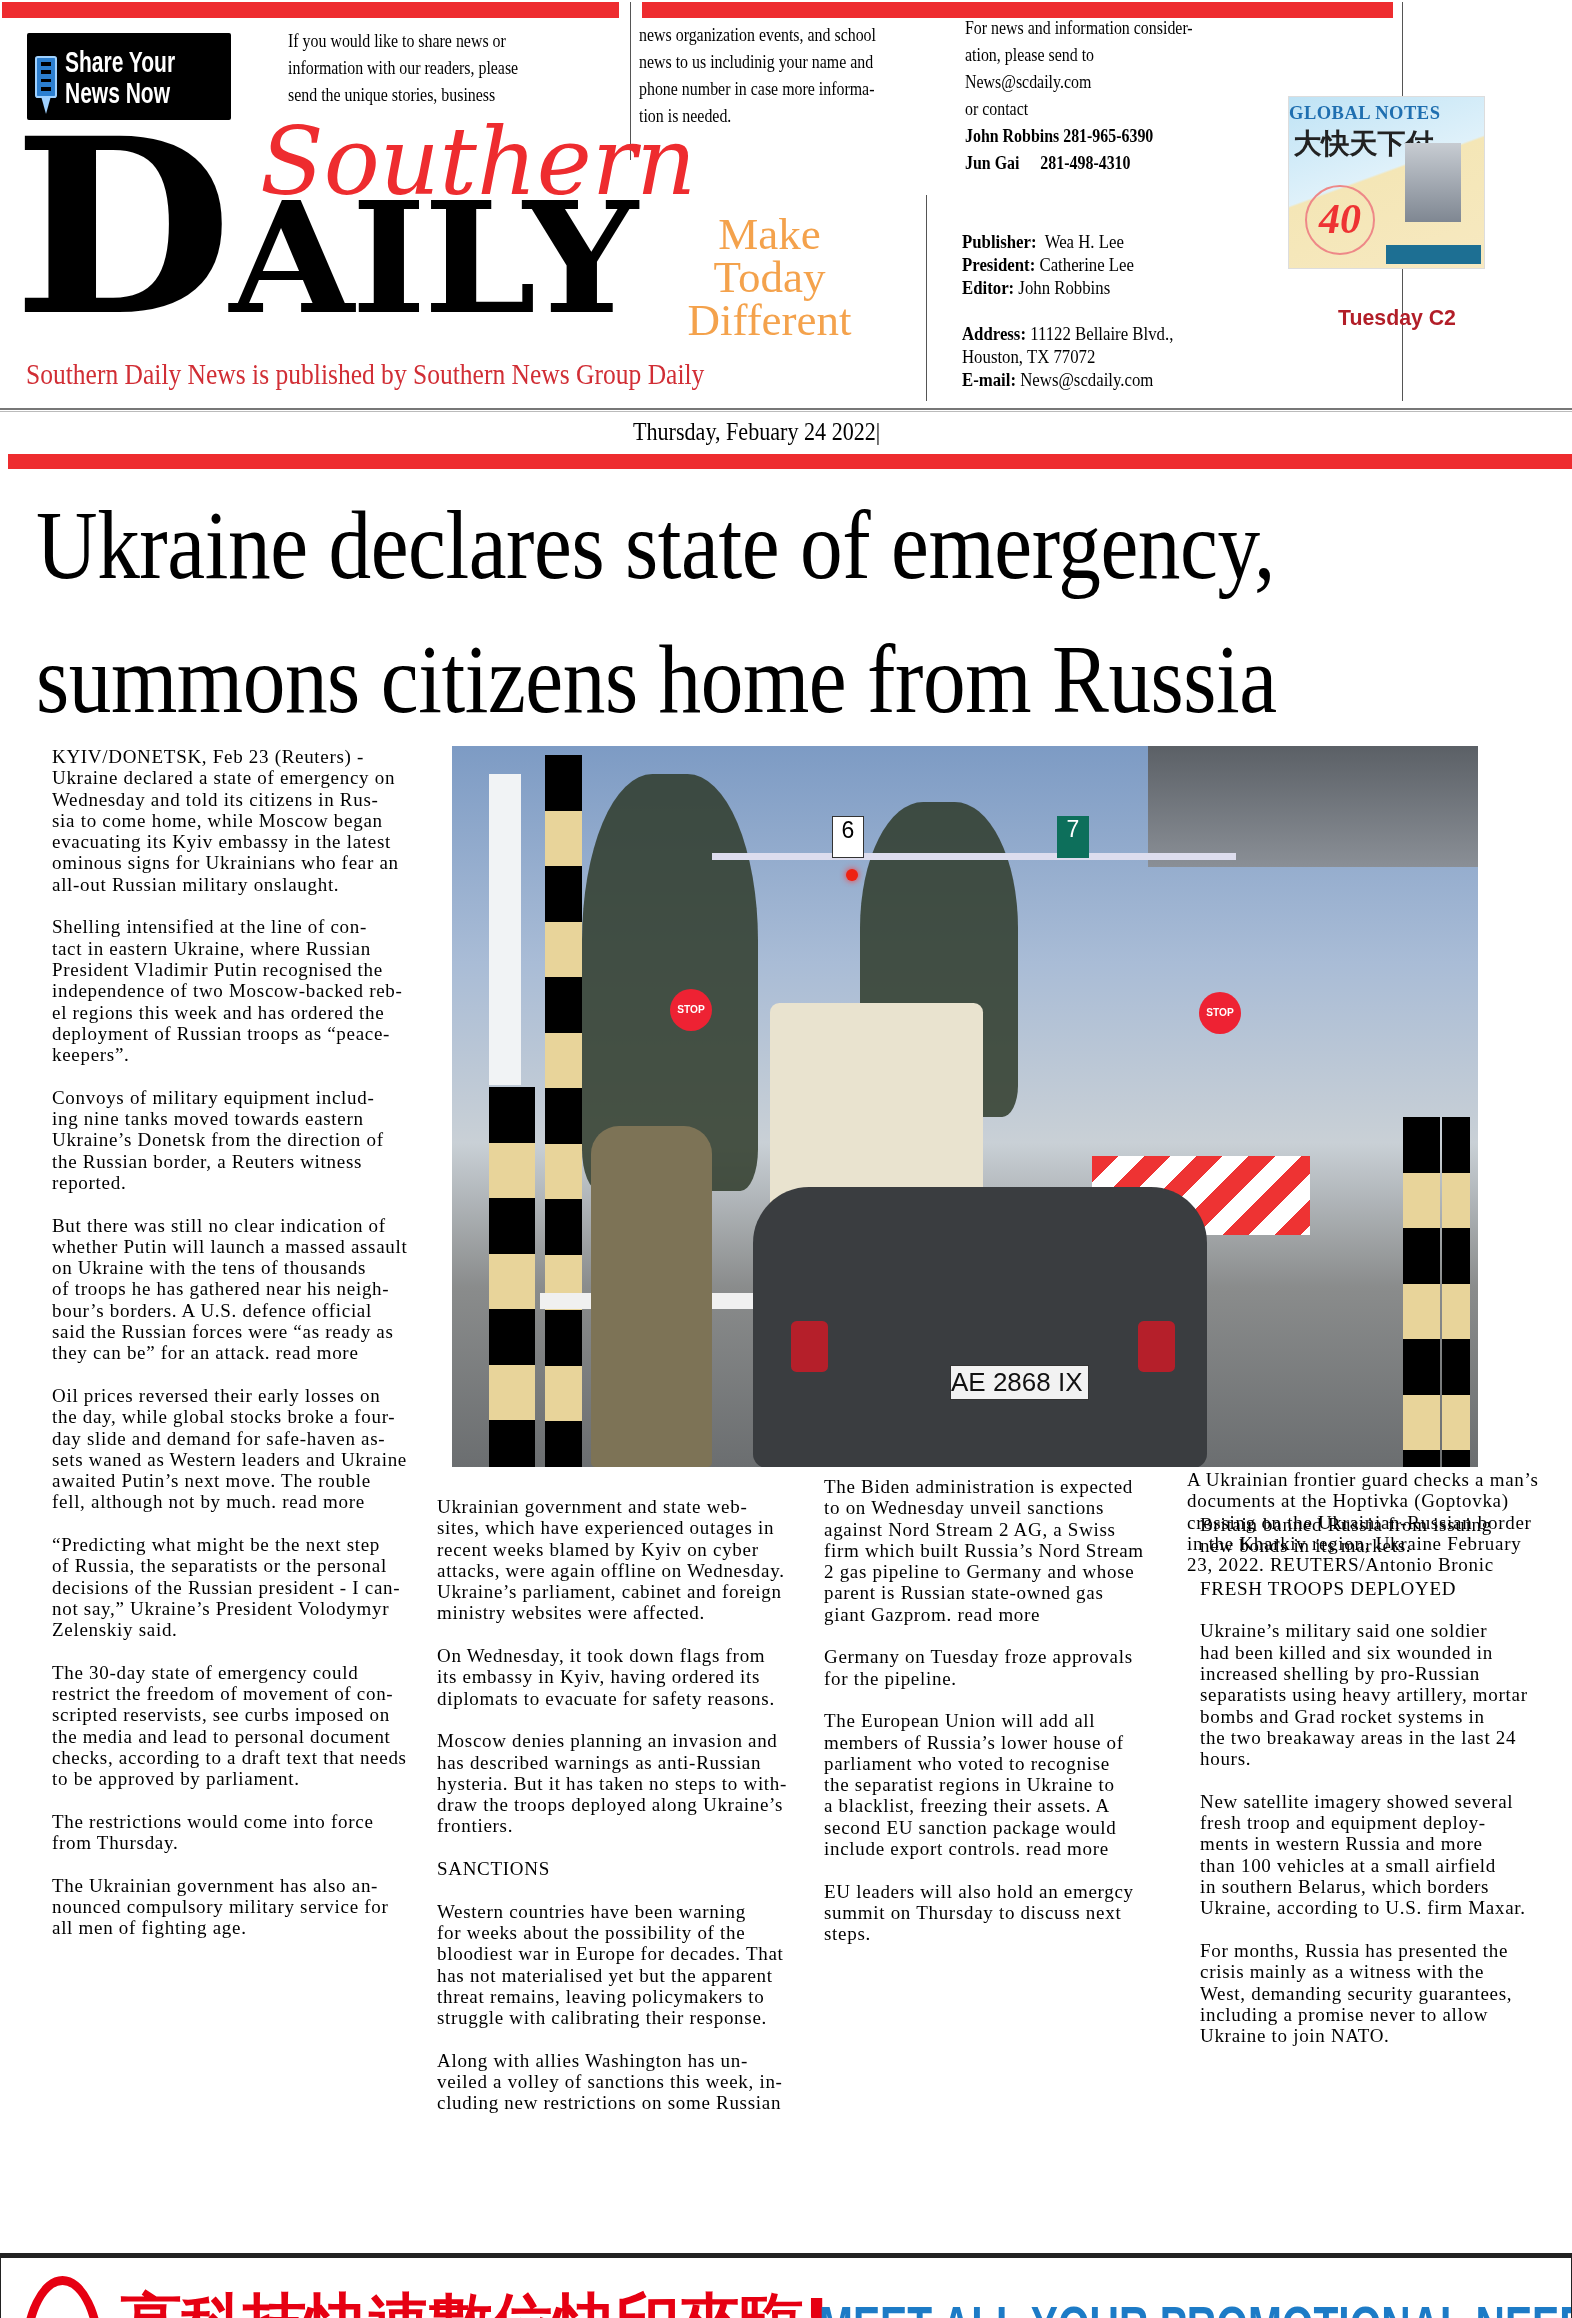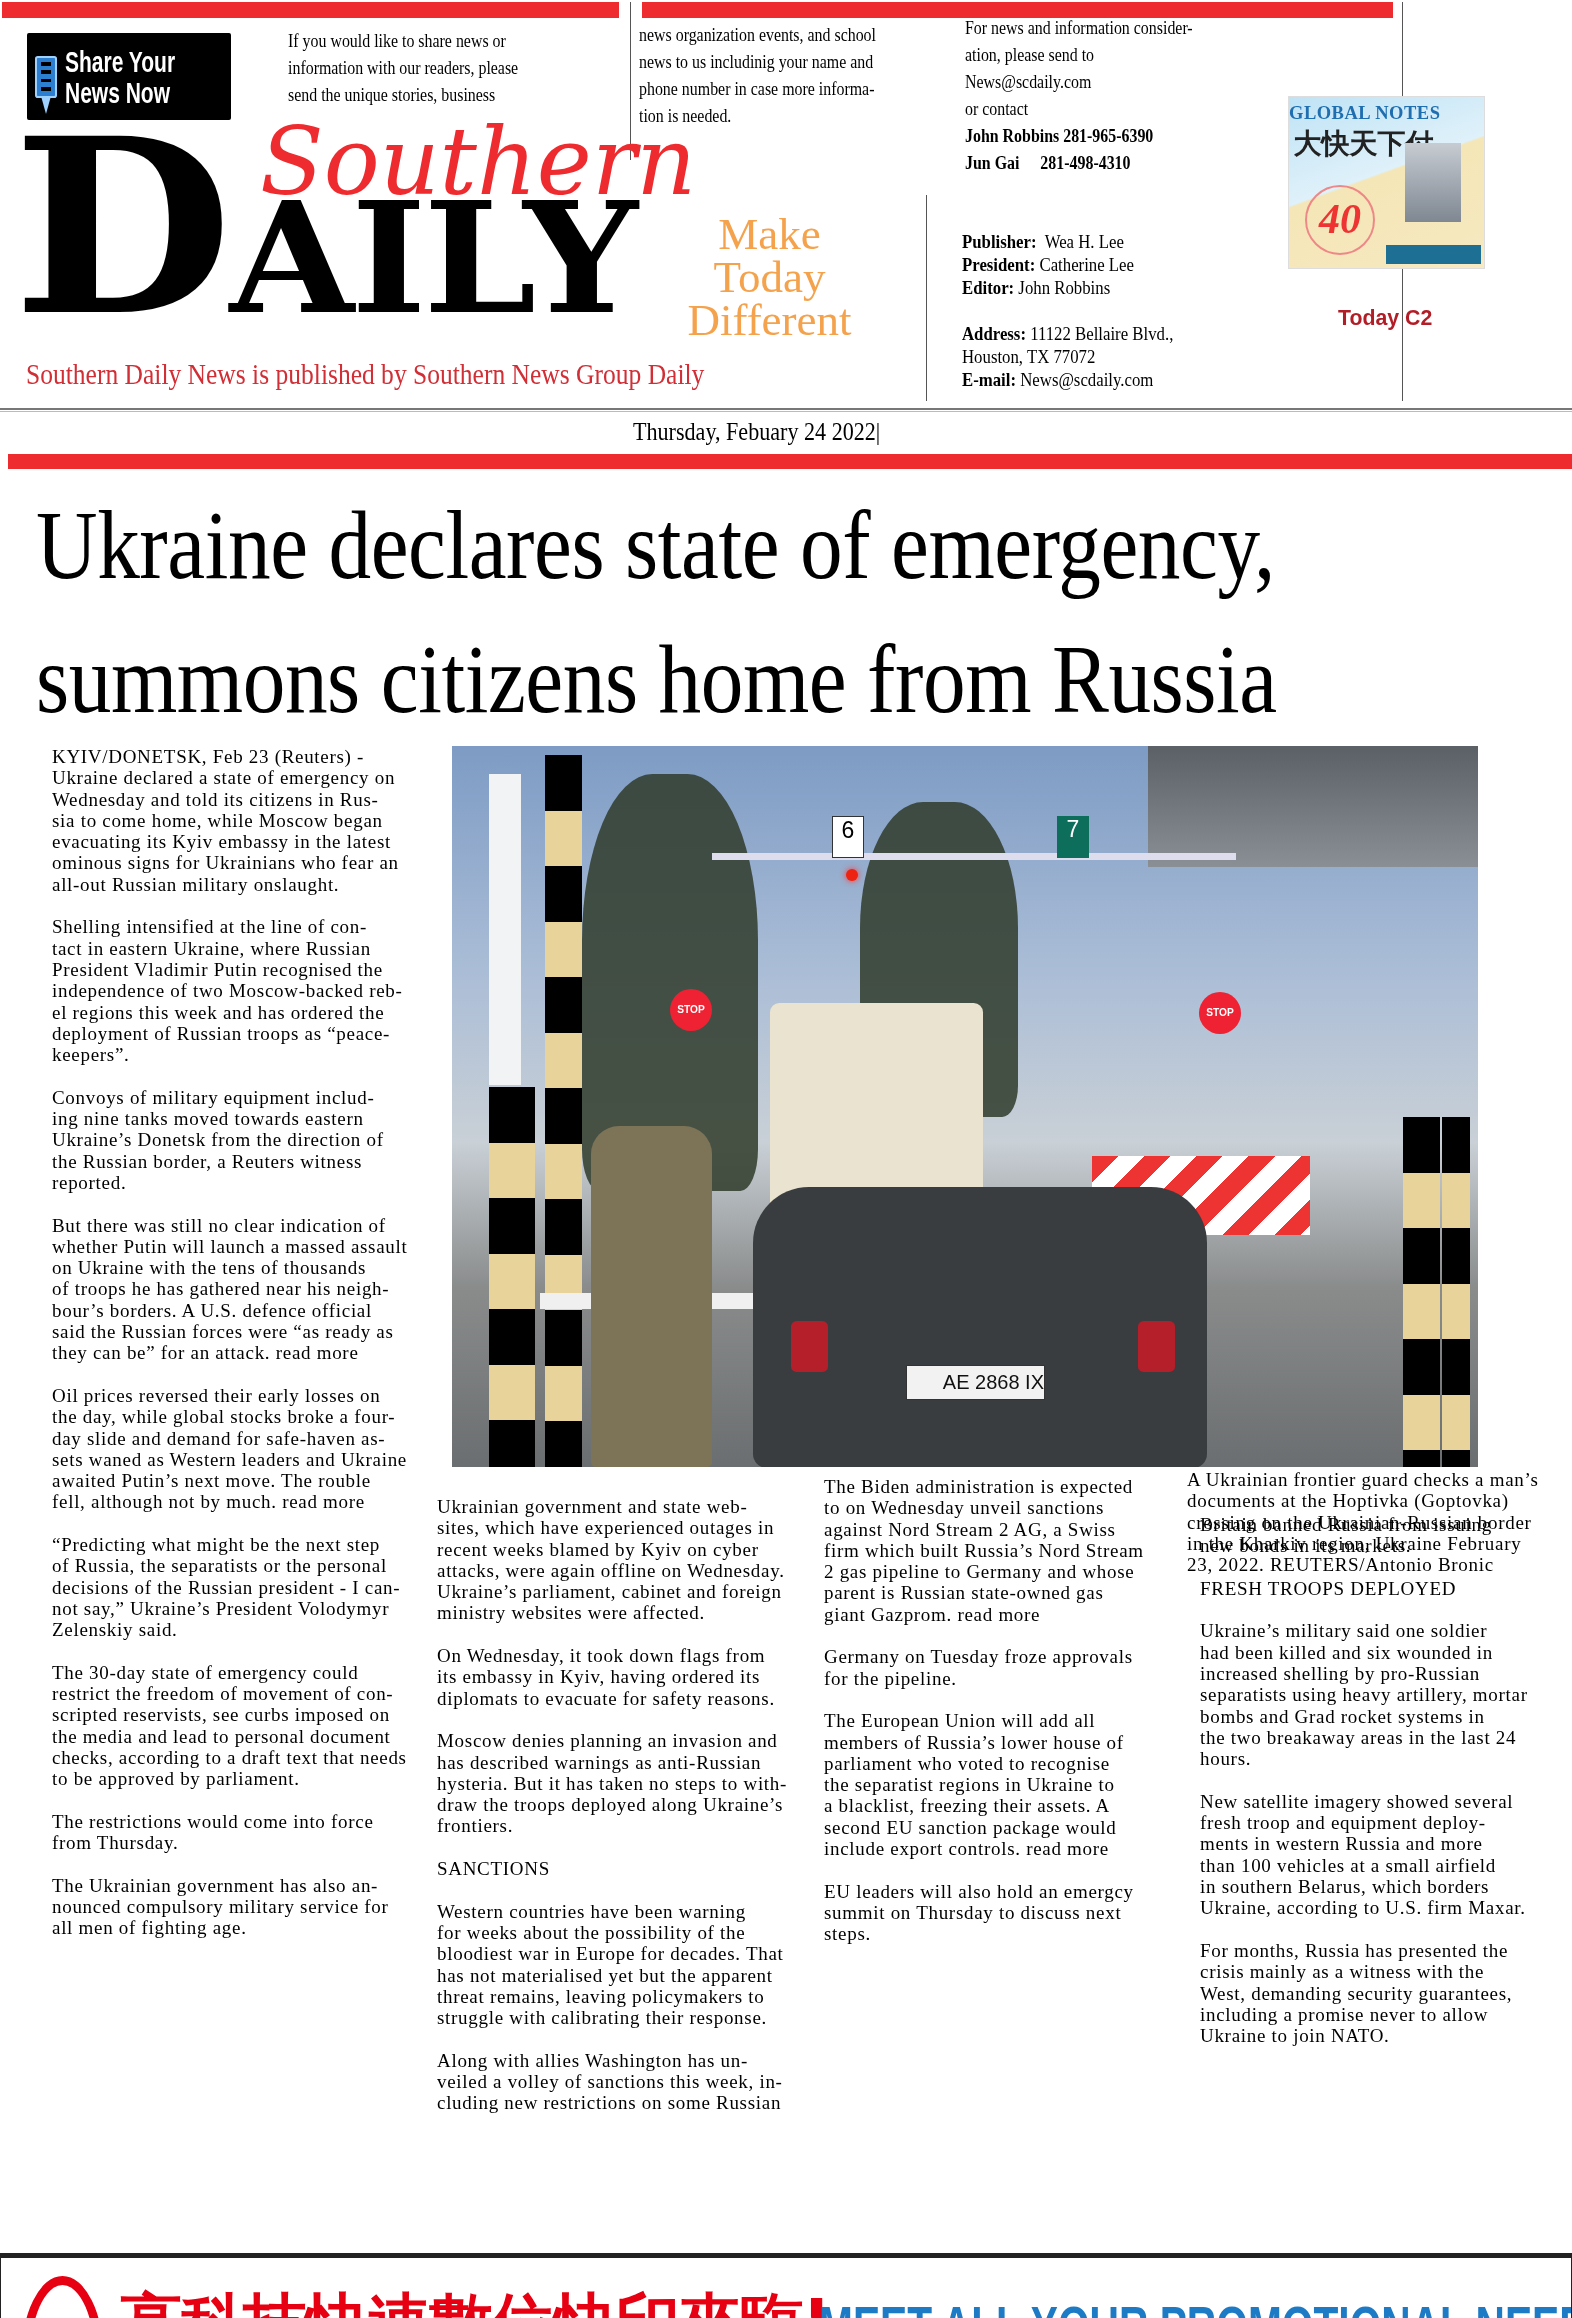--- a/index.html
+++ b/index.html
@@ -38,21 +38,21 @@
   .col { font-size: 19px; line-height: 21.3px; letter-spacing: 0.7px; }
   .col p { margin-bottom: 21.3px; white-space: pre-line; }
   .col p:last-child { margin-bottom: 0; }
 
   
   .photo { background: linear-gradient(180deg, #7d9bc4 0%, #a9bcd6 30%, #c9d0d6 55%, #8a8c8c 75%, #6b6e70 100%); overflow: hidden; }
   .pole { position: absolute; background: repeating-linear-gradient(180deg, #000 0 56px, #e8d49a 56px 111px); }
   .tree { position: absolute; background: #2f3b2a; border-radius: 40% 40% 10% 10%; opacity: .85; }
   .bus { position: absolute; background: #e9e3cf; border-radius: 9.3px 9.3px 2.8px 2.8px; }
   .car { position: absolute; background: #3a3d40; border-radius: 56px 56px 14px 14px; }
-  .plate { position: absolute; background: #f2f2f2; border: 1.4px solid #333; font-family: "Liberation Sans", sans-serif; font-size: 20px; text-align: right; color: #111; }
+  .plate { position: absolute; background: #f2f2f2; border: 1.4px solid #333; font-family: "Liberation Sans", sans-serif; font-size: 26px; text-align: left; color: #111; margin-left: 44px; }
   .soldier { position: absolute; background: #7d7356; border-radius: 28px 28px 4.6px 4.6px; }
   .stop { position: absolute; width: 42px; height: 42px; background: #e23; border-radius: 50%; color: #fff; font-family: "Liberation Sans", sans-serif; font-size: 10.2px; font-weight: bold; text-align: center; line-height: 42px; }
   .barrier { position: absolute; background: repeating-linear-gradient(135deg, #e33 0 18.5px, #fff 18.5px 37px); }
 
   
   .ad { border: 1.9px solid #222; overflow: hidden; background: #fff; }
   .ad-logo { width: 83px; height: 167px; border: 9.3px solid #e60012; border-radius: 50%; }
   .ad-cn-red { color: #e60012; font-family: "DejaVu Sans", sans-serif; font-weight: bold; font-size: 64px; line-height: 65px; white-space: nowrap; letter-spacing: -1.9px; }
   .ad-en1 { color: #1d7bc6; font-family: "Liberation Sans", sans-serif; font-weight: bold; font-size: 55px; line-height: 56px; white-space: nowrap; transform: scaleX(0.74); transform-origin: left top; }
 </style>
@@ -119,21 +119,21 @@
   <div><b>E-mail:</b> <span>News@scdaily.com</span></div>
 </div>
 
 <div class="abs globalnotes" style="left:1288px;top:96px;width:197px;height:173px;">
   <div class="abs gn-title" style="left:0;top:5.6px;">GLOBAL NOTES</div>
   <div class="abs gn-cn" style="left:4.6px;top:28px;">大快天下付</div>
   <div class="abs" style="left:116px;top:46px;width:56px;height:79px;background:linear-gradient(180deg,#c7ccd2,#7f8792);"></div>
   <div class="abs gn-40" style="left:16px;top:88px;font-style:italic;">40</div>
   <div class="abs" style="left:97px;top:148px;width:95px;height:18.5px;background:#1d6f93;"></div>
 </div>
-<div class="abs inside" style="left:1338px;top:306px;">Today C2</div>
+<div class="abs inside" style="left:1338px;top:306px;">Tuesday C2</div>
 
 <div class="abs" style="left:0;top:408px;width:1572px;height:1.9px;background:#777;"></div>
 <div class="abs" style="left:0;top:411px;width:1572px;height:0.9px;background:#bbb;"></div>
 <div class="abs date" style="left:633px;top:417px;"><span>Thursday, Febuary 24  2022</span>|</div>
 <div class="abs redbar" style="left:8.3px;top:454px;width:1564px;height:15px;"></div>
 
 <div class="abs headline" style="left:36px;top:478px;">
   <div>Ukraine declares state of emergency,</div>
   <div>summons citizens home from Russia</div>
 </div>

